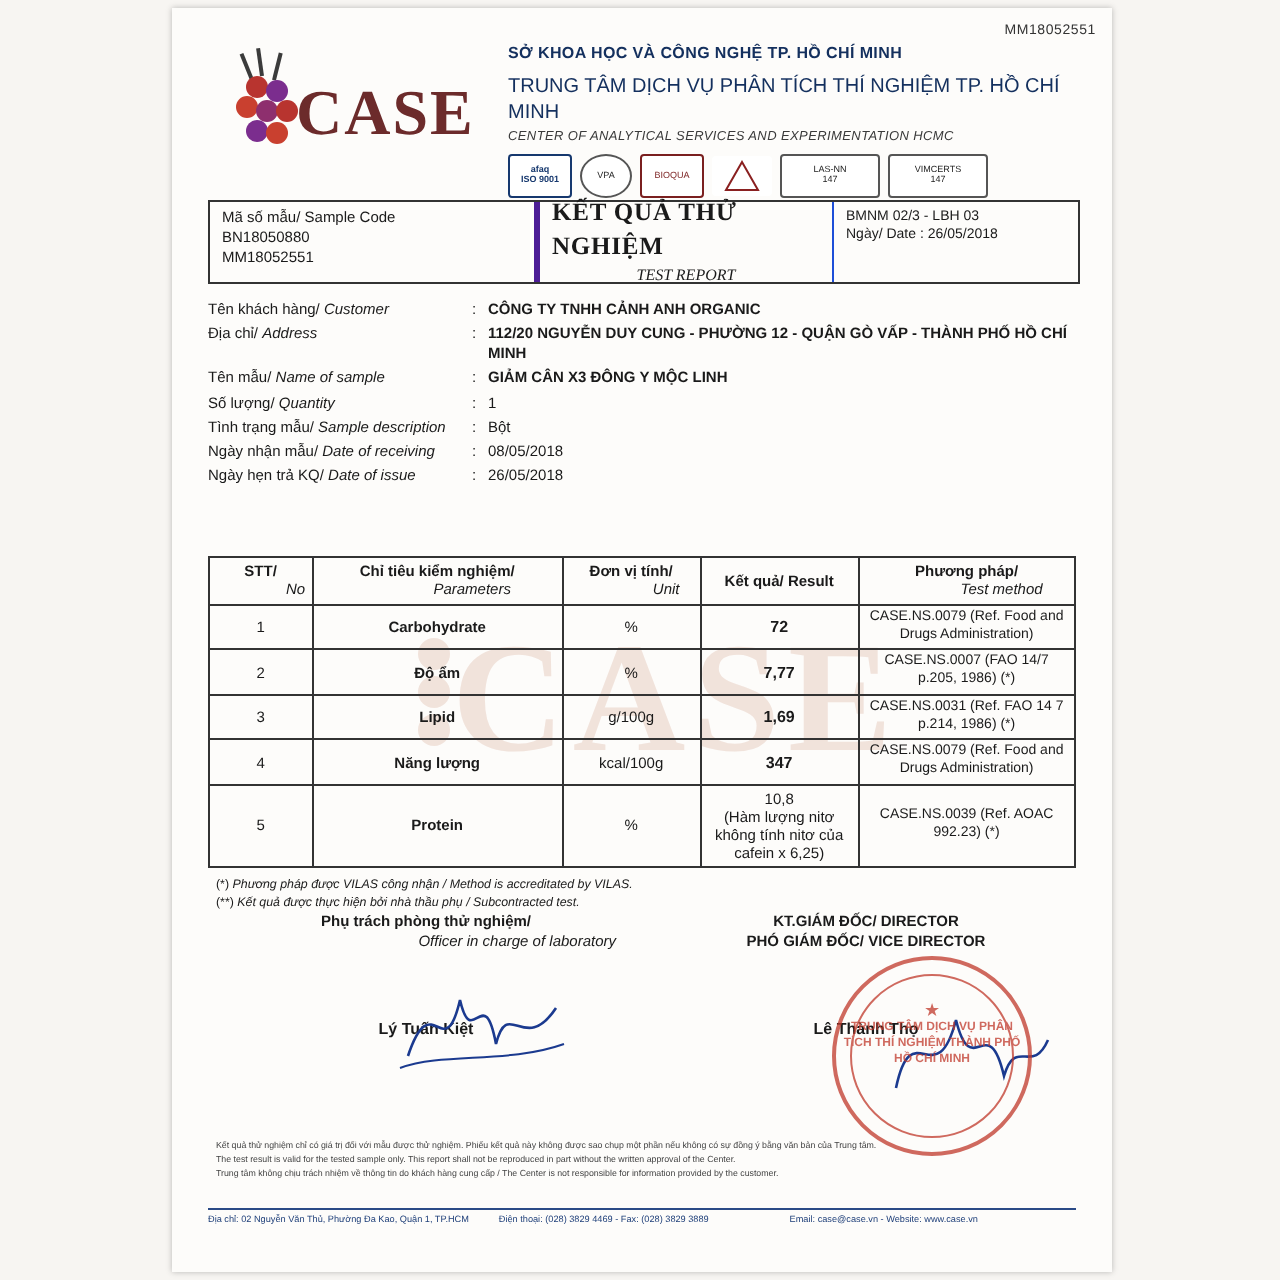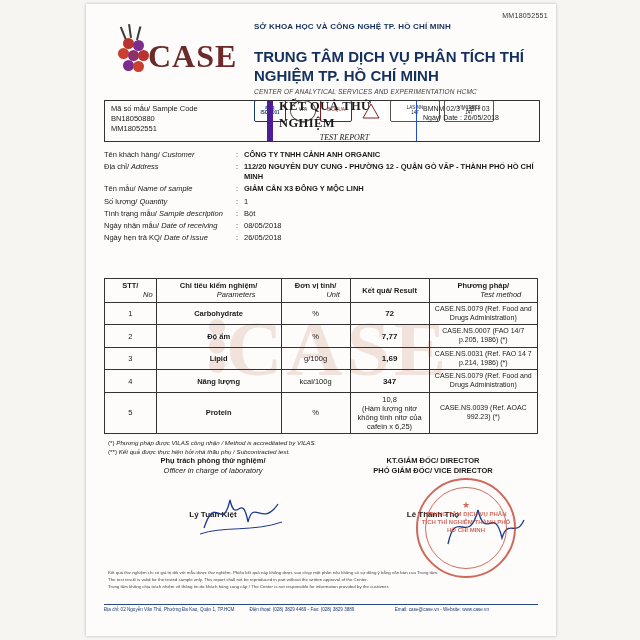--- a/index.html
+++ b/index.html
@@ -112,24 +112,24 @@
     line-height: 1.25;
   }
   .hdr-l1 {
     font-size: 8px;
     font-weight: bold;
     color: #14305e;
     letter-spacing: .2px;
     font-family: "Liberation Sans", sans-serif;
   }
   .hdr-l2 {
-    font-size: 15px;
-    font-weight: bold;
+    font-size: 10px;
+    font-weight: normal;
     color: #14305e;
-    margin-top: 16px;
+    margin-top: 6px;
     font-family: "Liberation Sans", sans-serif;
   }
   .hdr-l3 {
     font-size: 6.5px;
     font-style: italic;
     color: #3a3a3a;
     margin-top: 2px;
     letter-spacing: .2px;
     font-family: "Liberation Sans", sans-serif;
   }
@@ -175,21 +175,21 @@
     border: 1px solid #333;
     display: flex;
     height: 40px;
   }
   .tb-cell {
     padding: 3px 6px;
     font-size: 7.5px;
     line-height: 1.35;
     font-family: "Liberation Sans", sans-serif;
   }
-  .tb-left { width: 150px; border-right: 6px solid #4c1d95; }
+  .tb-left { width: 150px; border-right: 3px solid #4c1d95; }
   .tb-mid  { flex: 1; display: flex; align-items: center; justify-content: center; border-right: 1px solid #1d4ed8; flex-direction: column;}
   .tb-mid .t1 { font-size: 12.5px; font-weight: bold; letter-spacing:.4px; font-family:"Liberation Serif", serif;}
   .tb-mid .t2 { font-size: 8px; font-style: italic; margin-top:1px; font-family:"Liberation Serif", serif;text-align:right;}
   .tb-right { width: 110px; }
   .tb-right div { font-size: 7px; }
 
   
   .info {
     position: absolute;
     left: 18px;
@@ -258,21 +258,21 @@
     width: 434px;
     display: flex;
     justify-content: space-between;
     font-size: 7.5px;
     font-family: "Liberation Sans", sans-serif;
   }
   .sig-col { text-align: center; width: 190px; line-height: 1.35;}
   .sig-col.left { margin-left: 14px; }
   .sig-col.right { margin-right: 10px; }
   .sig-col .l1 { font-weight: bold; text-align: center; }
-  .sig-col .l2 { font-style: italic; }
+  .sig-col .l2 { font-style: italic; text-align: right; }
   .sig-name {
     margin-top: 34px;
     font-weight: bold;
     font-size: 8px;
   }
   .scribble {
     position: absolute;
     pointer-events: none;
   }
   .stamp {

